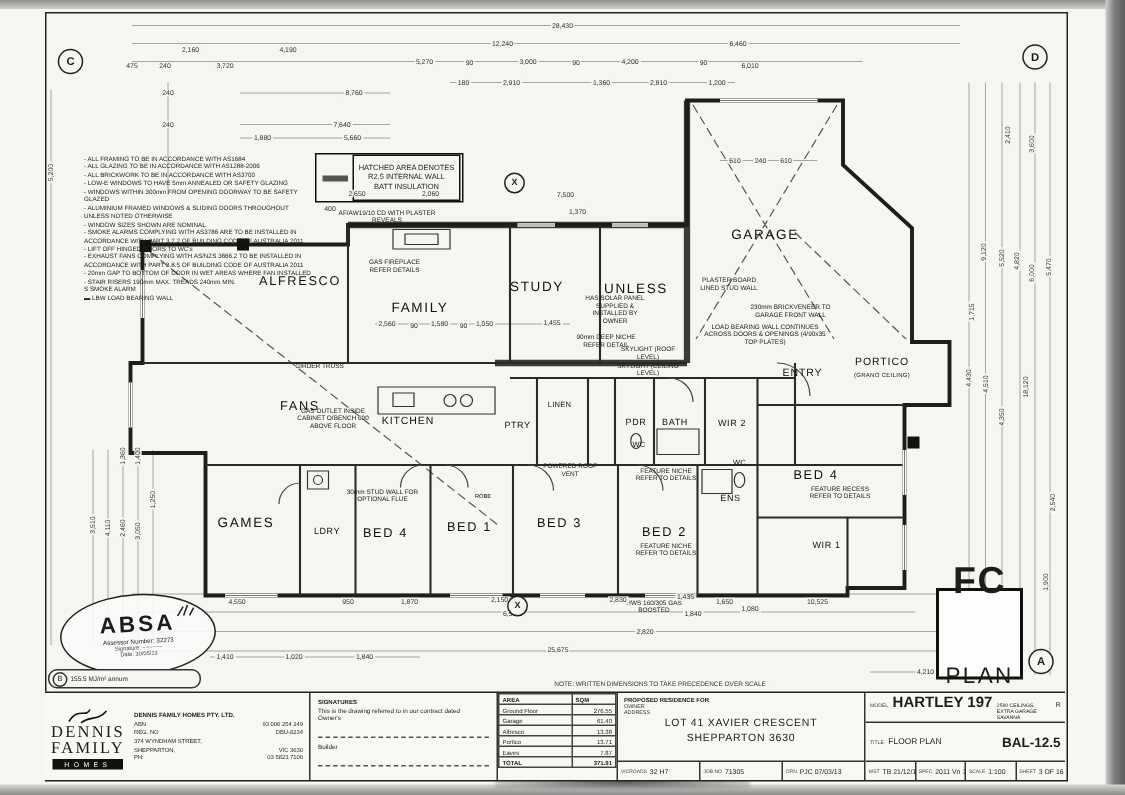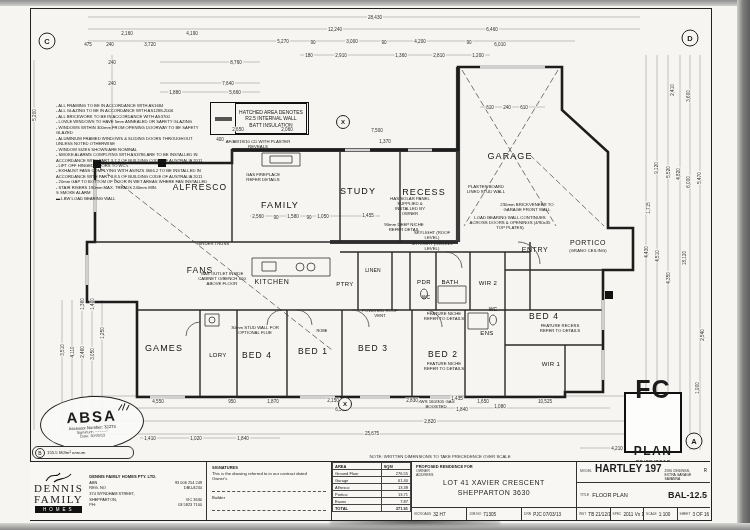--- a/index.html
+++ b/index.html
@@ -30,21 +30,21 @@
   .notebox{position:absolute;left:75px;top:52px;width:132px;height:46px;border:1.4px solid #111;background:#f6f5f1;display:flex;align-items:center;justify-content:center;}
   .notebox .in{border:.8px solid #111;width:calc(100% - 5px);height:calc(100% - 5px);display:flex;flex-direction:column;align-items:center;justify-content:center;text-align:center;}
   .notebox .t{font-size:7.6px;font-weight:bold;letter-spacing:.3px;line-height:1.15;}
   .notebox .s{font-size:4.3px;margin-top:1px;}
   .gnotes{position:absolute;left:56px;top:103px;width:152px;font-size:4.2px;line-height:1.3;color:#222;}
   .legendbox{position:absolute;left:210px;top:102px;width:95px;height:29px;border:1.1px solid #111;background:#f6f5f1;display:flex;align-items:center;padding:1px;}
   .legendbox .bar{width:17px;height:4px;background:#555;margin:0 3px;flex:none;}
   .legendbox .txt{border:.6px solid #111;flex:1;height:100%;display:flex;flex-direction:column;align-items:center;justify-content:center;font-size:5px;line-height:1.25;text-align:center;}
   .fcstamp{position:absolute;left:624px;top:392px;width:54px;height:57px;border:2.2px solid #111;background:#fdfdfb;display:flex;flex-direction:column;align-items:center;justify-content:center;text-align:center;}
   .fcstamp .fc{font-size:25px;font-weight:bold;line-height:.85;letter-spacing:1px;}
-  .fcstamp .plan{font-size:12px;font-weight:bold;letter-spacing:1.5px;line-height:1.1;margin-top:45px;}
+  .fcstamp .plan{font-size:15px;font-weight:normal;letter-spacing:1.5px;line-height:1.1;margin-top:45px;}
   .fcstamp .date{font-size:7px;margin-top:1px;}
   .absa{position:absolute;left:40px;top:396px;width:102px;height:52px;border:1.6px solid #222;border-radius:50%;background:rgba(250,250,247,.9);display:flex;flex-direction:column;align-items:center;justify-content:center;transform:rotate(-3deg);}
   .absa .name{font-size:15px;font-weight:bold;letter-spacing:2px;line-height:1;}
   .absa .sm{font-size:4.2px;margin-top:1px;}
   .absa .xs{font-size:3.8px;color:#444;}
   .burst{position:absolute;right:12px;top:6px;}
   .pill{position:absolute;left:32px;top:446px;width:96px;height:11px;border:1px solid #333;border-radius:6px;background:#f6f5f1;display:flex;align-items:center;gap:2px;padding:0 2px;}
   .pill .b{width:8px;height:8px;border:1px solid #333;border-radius:50%;font-size:5px;display:flex;align-items:center;justify-content:center;flex:none;}
   .pill .t{font-size:4.3px;white-space:nowrap;}
   .precnote{position:absolute;left:440px;top:456px;transform:translate(-50%,-50%);font-size:4.3px;background:#f6f5f1;padding:0 2px;white-space:nowrap;color:#333;}
@@ -151,21 +151,21 @@
     <div class="txt">
       <div>HATCHED AREA DENOTES</div>
       <div>R2.5 INTERNAL WALL</div>
       <div>BATT INSULATION</div>
     </div>
   </div>
 
   <span class="room" style="left:200px;top:187px">ALFRESCO</span>
   <span class="room r9" style="left:280px;top:205px">FAMILY</span>
   <span class="room r9" style="left:358px;top:191px">STUDY</span>
-  <span class="room r9" style="left:424px;top:192px">RECESS</span>
+  <span class="room r9" style="left:424px;top:192px">UNLESS</span>
   <span class="room r9" style="left:510px;top:156px">GARAGE</span>
   <span class="room" style="left:200px;top:270px">FANS</span>
   <span class="room r7" style="left:272px;top:281px">KITCHEN</span>
   <span class="room r6" style="left:345px;top:284px">PTRY</span>
   <span class="room r5" style="left:373px;top:270px">LINEN</span>
   <span class="room r6" style="left:424px;top:282px">PDR</span>
   <span class="room r6" style="left:450px;top:282px">BATH</span>
   <span class="room r6" style="left:488px;top:283px">WIR 2</span>
   <span class="room r5" style="left:426px;top:297px">WC</span>
   <span class="room r5" style="left:493px;top:309px">WC</span>

